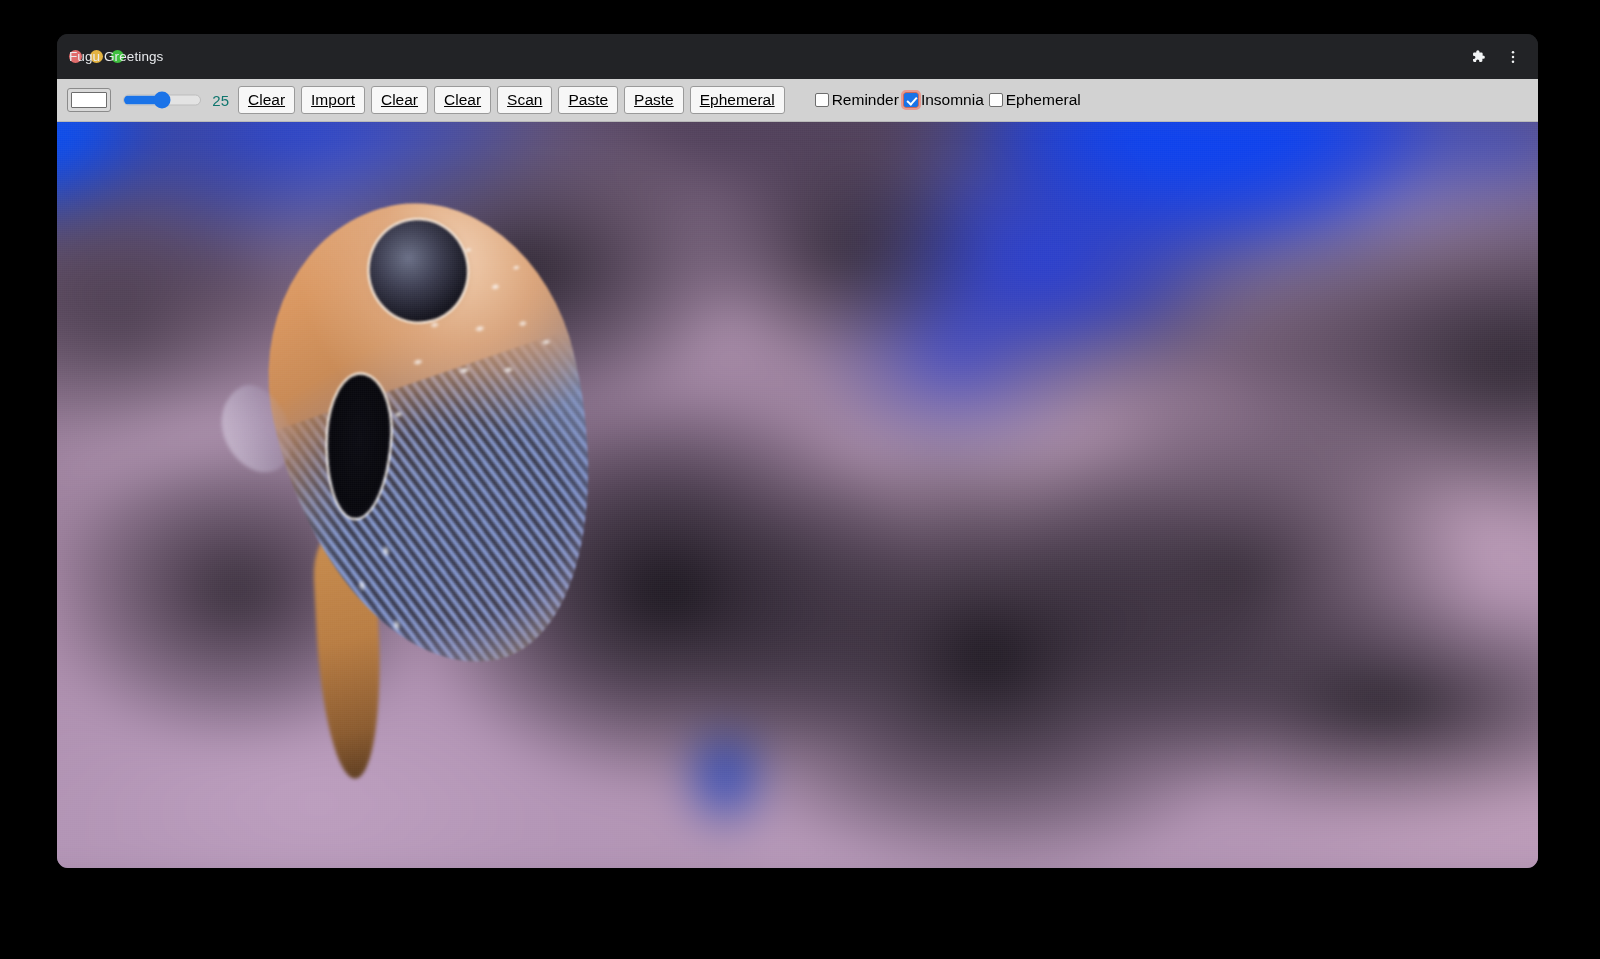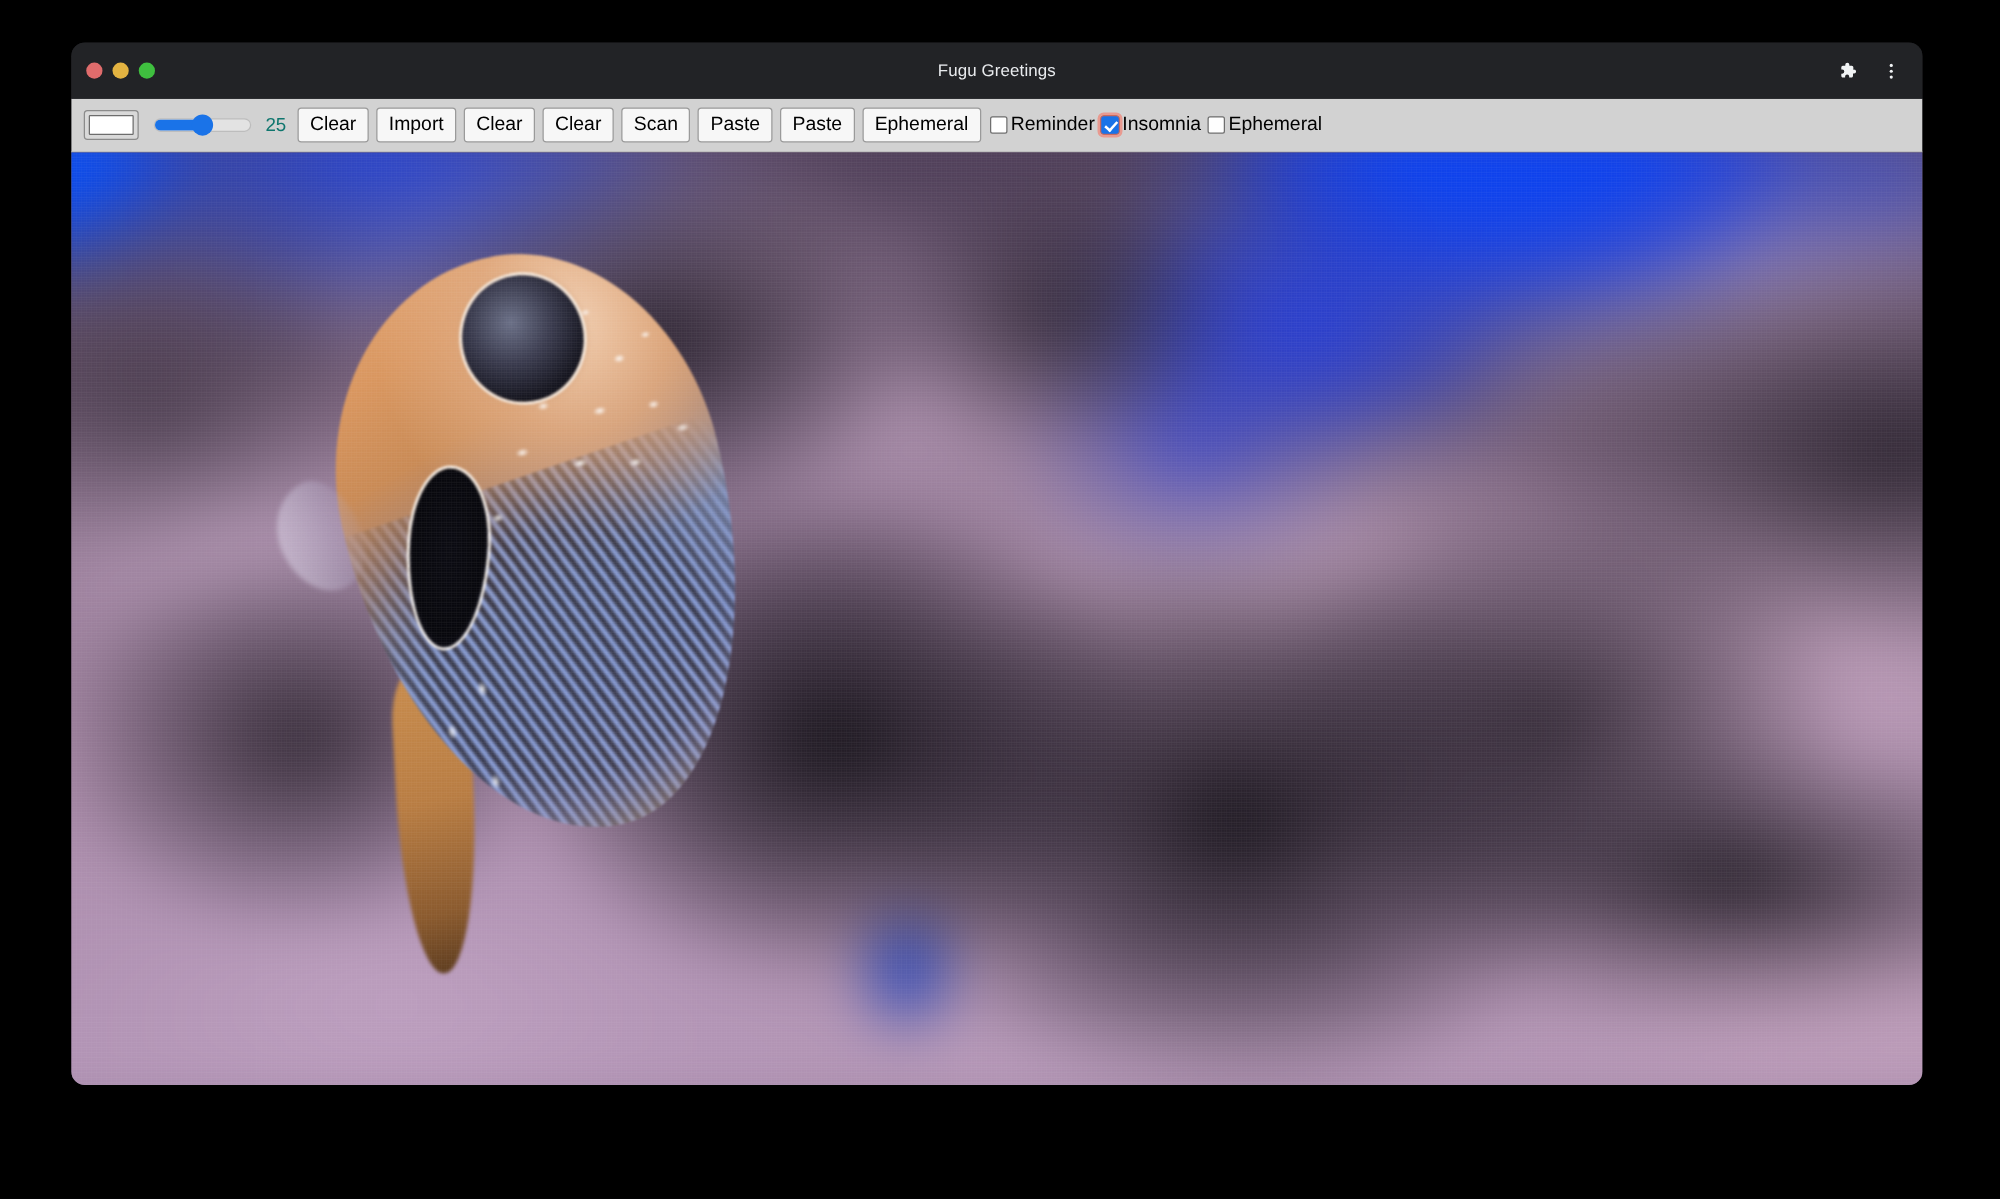--- a/index.html
+++ b/index.html
@@ -55,22 +55,22 @@
     height: 13px;
     border-radius: 50%;
     display: block;
   }
   .dot.red    { background: #e06c6c; }
   .dot.yellow { background: #e3b341; }
   .dot.green  { background: #3fbf3f; }
 
   .window-title {
     position: absolute;
-    left: 0; right: 0;
-    text-align: center;
+    left: 12px; right: 0;
+    text-align: left;
     font-size: 13.5px;
     color: #e8eaed;
     letter-spacing: 0.1px;
     line-height: 45px;
     pointer-events: none;
   }
 
   .titlebar-actions {
     position: absolute;
     right: 10px;
@@ -169,26 +169,27 @@
     border: 1px solid #9a9a9a;
     border-radius: 3px;
     padding: 2px 9px 3px;
     font-family: "Liberation Sans", sans-serif;
     font-size: 15.5px;
     line-height: 21px;
     color: #000;
     cursor: default;
     white-space: nowrap;
     flex-shrink: 0;
+    text-decoration: underline;
   }
 
   .check-group {
     display: flex;
     align-items: flex-end;
-    margin-left: 1px;
+    margin-left: 24px;
     flex-shrink: 0;
   }
   .check-item {
     display: flex;
     align-items: center;
     gap: 3px;
     margin-right: 5px;
     white-space: nowrap;
   }
   .check-item .label {

